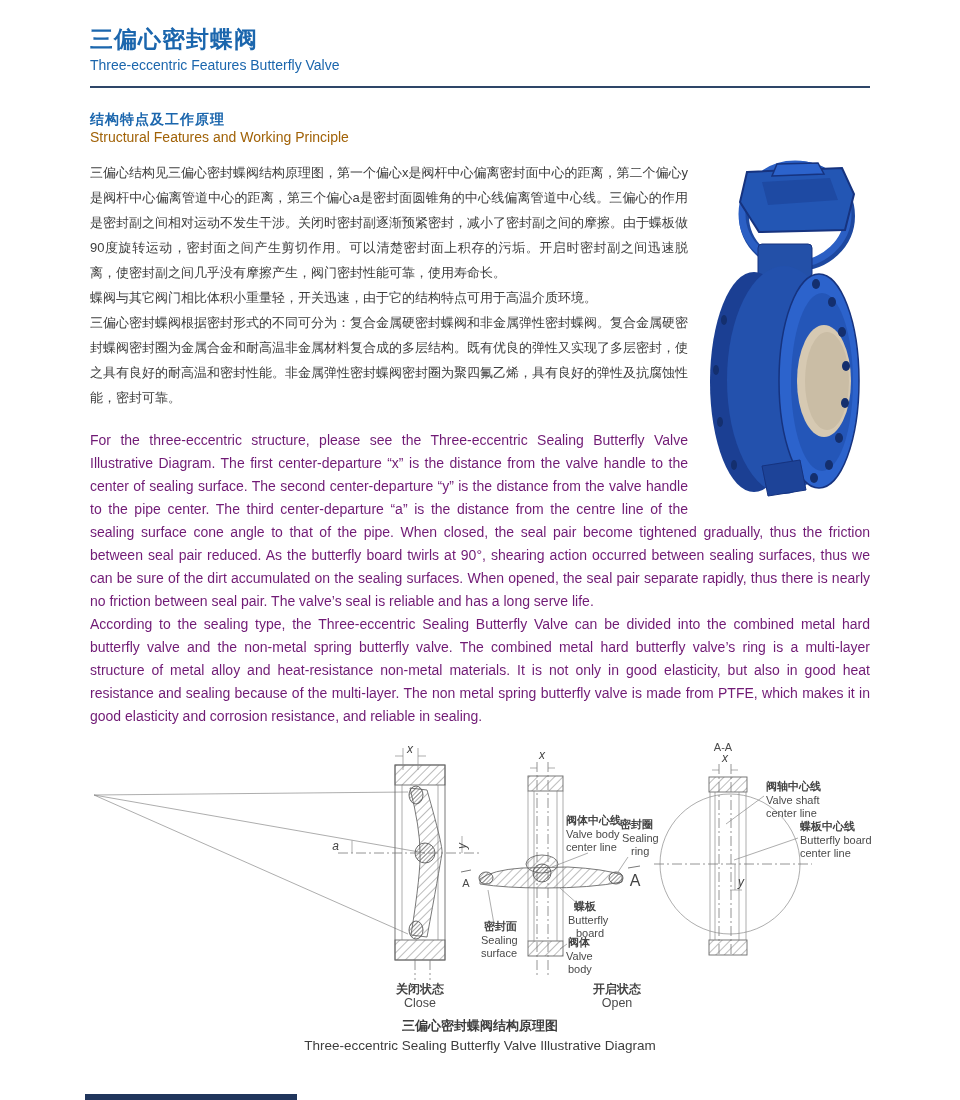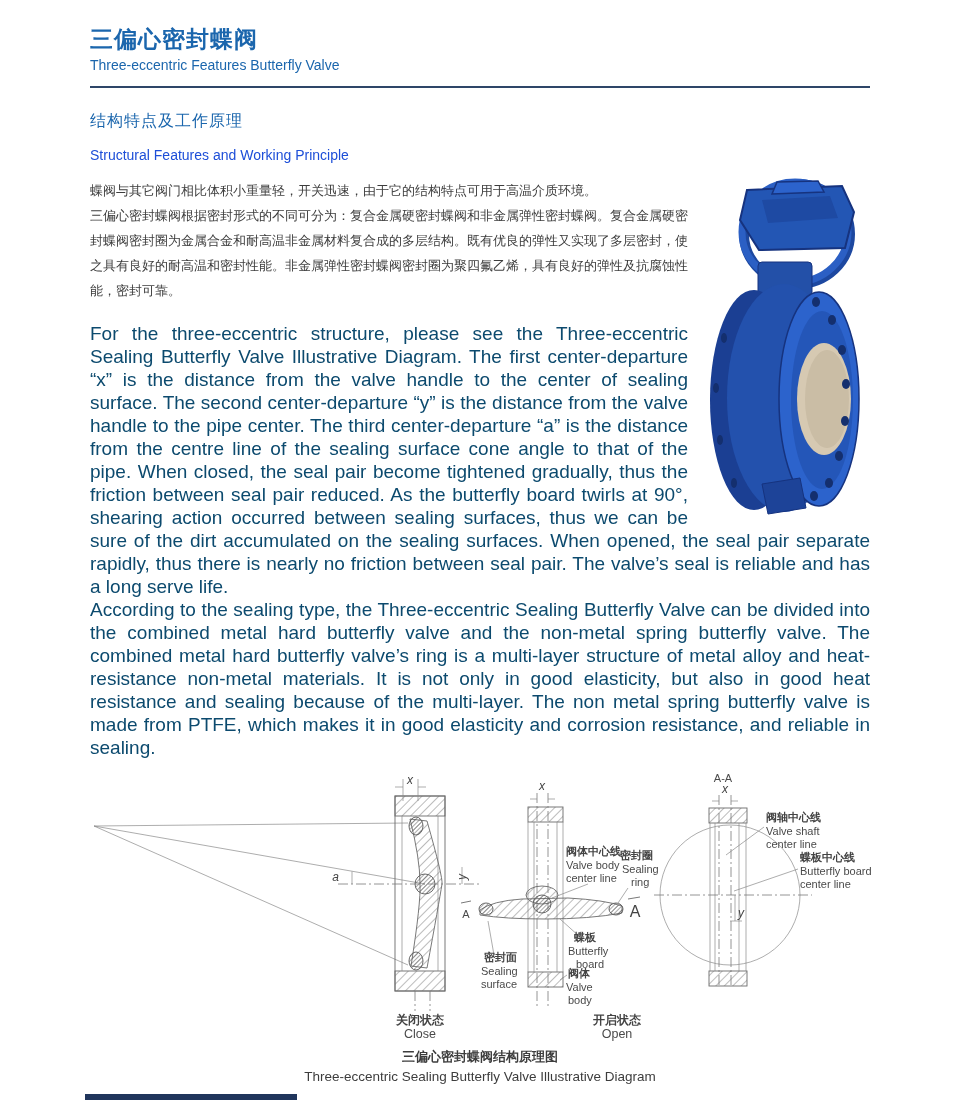--- a/index.html
+++ b/index.html
@@ -9,28 +9,28 @@
   }
   .inner { padding:26px 90px 0 90px; }
 
   
   .title-cn { color:#1b66ad; font-size:23px; font-weight:bold; letter-spacing:1px; line-height:1.2; }
   .title-en { color:#1b66ad; font-size:14px; margin-top:3px; }
   .title-rule { height:2px; background:#2e4668; margin-top:13px; }
 
   
   .section-head { margin-top:23px; }
-  .sec-cn { color:#1b66ad; font-size:16px; font-weight:normal; letter-spacing:1px; }
-  .sec-en { color:#1d4ed8; font-size:14px; margin-top:15px; }
+  .sec-cn { color:#1b66ad; font-size:14px; font-weight:bold; letter-spacing:1px; }
+  .sec-en { color:#a16207; font-size:14px; margin-top:0; }
 
   
   .content { margin-top:15px; }
   .cn-text p { font-size:13px; line-height:25px; color:#3d3d3d; text-align:justify; margin:0; }
   .en-text { margin-top:19px; }
-  .en-text p { font-size:19px; line-height:23px; color:#0c4a6e; text-align:justify; margin:0; }
+  .en-text p { font-size:14px; line-height:23px; color:#701a75; text-align:justify; margin:0; }
 
   
   .valve-float { float:right; width:170px; height:340px; position:relative; margin:0 0 6px 12px; }
   .valve-float svg { position:absolute; top:0; right:-80px; width:248px; height:340px; }
 
   
   .figure { clear:both; margin-top:12px; }
   .diagram { display:block; width:800px; height:272px; }
   .dlabel { font-size:11px; fill:#4a4a4a; }
   .dlabel-cn { font-size:11px; fill:#444444; font-weight:bold; }
@@ -101,20 +101,21 @@
             <ellipse cx="14" cy="210" rx="3" ry="5"></ellipse>
             <ellipse cx="18" cy="262" rx="3" ry="5"></ellipse>
             <ellipse cx="32" cy="305" rx="3" ry="5"></ellipse>
           </g>
 
           <path d="M60,306 L98,300 L104,330 L66,336 Z" fill="#1d4398" stroke="#16337f"></path>
         </svg>
       </div>
 
       <div class="cn-text">
+        <p>三偏心结构见三偏心密封蝶阀结构原理图，第一个偏心x是阀杆中心偏离密封面中心的距离，第二个偏心y是阀杆中心偏离管道中心的距离，第三个偏心a是密封面圆锥角的中心线偏离管道中心线。三偏心的作用是密封副之间相对运动不发生干涉。关闭时密封副逐渐预紧密封，减小了密封副之间的摩擦。由于蝶板做90度旋转运动，密封面之间产生剪切作用。可以清楚密封面上积存的污垢。开启时密封副之间迅速脱离，使密封副之间几乎没有摩擦产生，阀门密封性能可靠，使用寿命长。</p>
         <p>蝶阀与其它阀门相比体积小重量轻，开关迅速，由于它的结构特点可用于高温介质环境。</p>
         <p>三偏心密封蝶阀根据密封形式的不同可分为：复合金属硬密封蝶阀和非金属弹性密封蝶阀。复合金属硬密封蝶阀密封圈为金属合金和耐高温非金属材料复合成的多层结构。既有优良的弹性又实现了多层密封，使之具有良好的耐高温和密封性能。非金属弹性密封蝶阀密封圈为聚四氟乙烯，具有良好的弹性及抗腐蚀性能，密封可靠。</p>
       </div>
 
       <div class="en-text">
         <p>For the three-eccentric structure, please see the Three-eccentric Sealing Butterfly Valve Illustrative Diagram. The first center-departure “x” is the distance from the valve handle to the center of sealing surface. The second center-departure “y” is the distance from the valve handle to the pipe center. The third center-departure “a” is the distance from the centre line of the sealing surface cone angle to that of the pipe. When closed, the seal pair become tightened gradually, thus the friction between seal pair reduced. As the butterfly board twirls at 90°, shearing action occurred between sealing surfaces, thus we can be sure of the dirt accumulated on the sealing surfaces. When opened, the seal pair separate rapidly, thus there is nearly no friction between seal pair. The valve’s seal is reliable and has a long serve life.</p>
         <p>According to the sealing type, the Three-eccentric Sealing Butterfly Valve can be divided into the combined metal hard butterfly valve and the non-metal spring butterfly valve. The combined metal hard butterfly valve’s ring is a multi-layer structure of metal alloy and heat-resistance non-metal materials. It is not only in good elasticity, but also in good heat resistance and sealing because of the multi-layer. The non metal spring butterfly valve is made from PTFE, which makes it in good elasticity and corrosion resistance, and reliable in sealing.</p>
       </div>
     </div>
 

